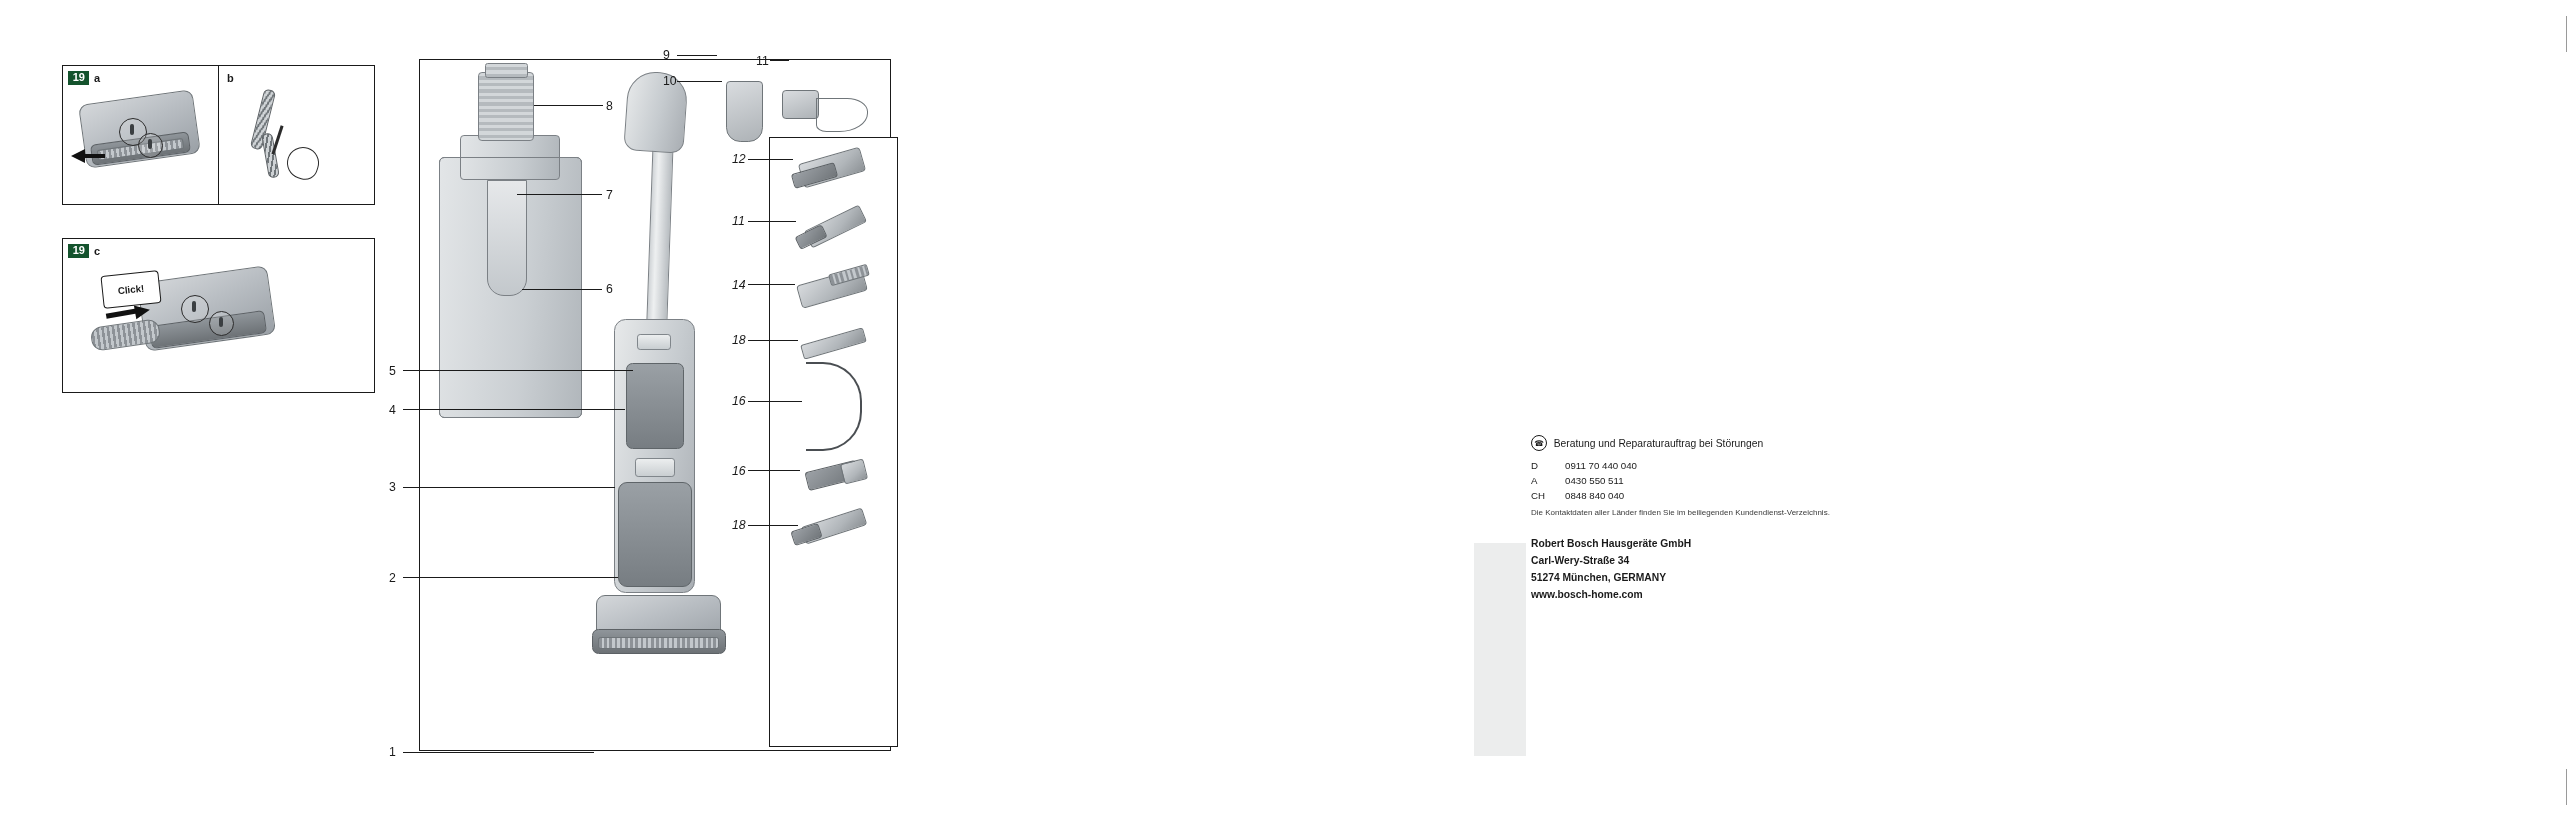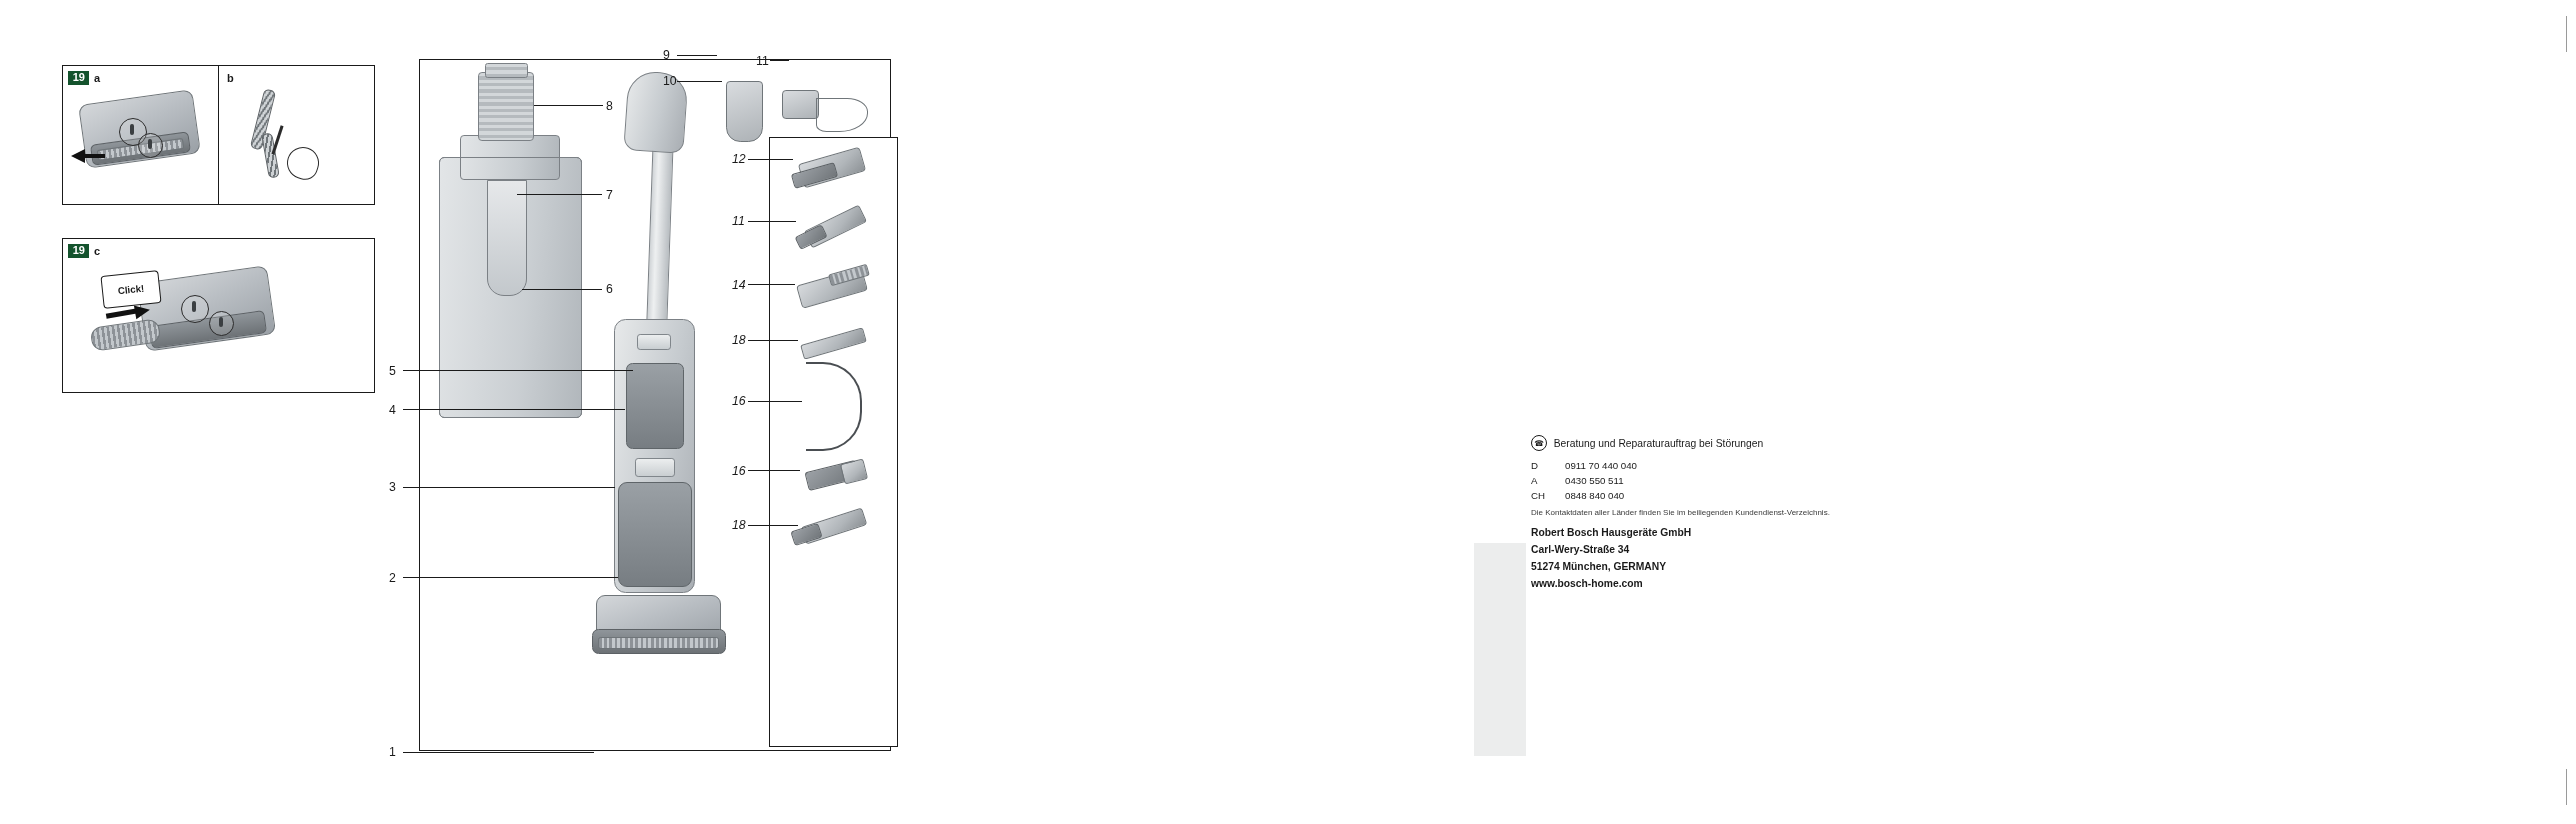--- a/index.html
+++ b/index.html
@@ -205,21 +205,21 @@
     line-height: 1.55;
     display: flex;
   }
   .svc-row .cc { width: 34px; }
   .svc-note {
     font-size: 8px;
     color: #3a3a3a;
     margin-top: 5.2px;
   }
   .addr {
-    margin-top: 8px;
+    margin-top: 19px;
     font-size: 10.3px;
     font-weight: bold;
     line-height: 1.65;
   }
 
   
   #grey-bar {
     position: absolute;
     left: 1474px; top: 543px; width: 52px; height: 213px;
     background: #eceded;

